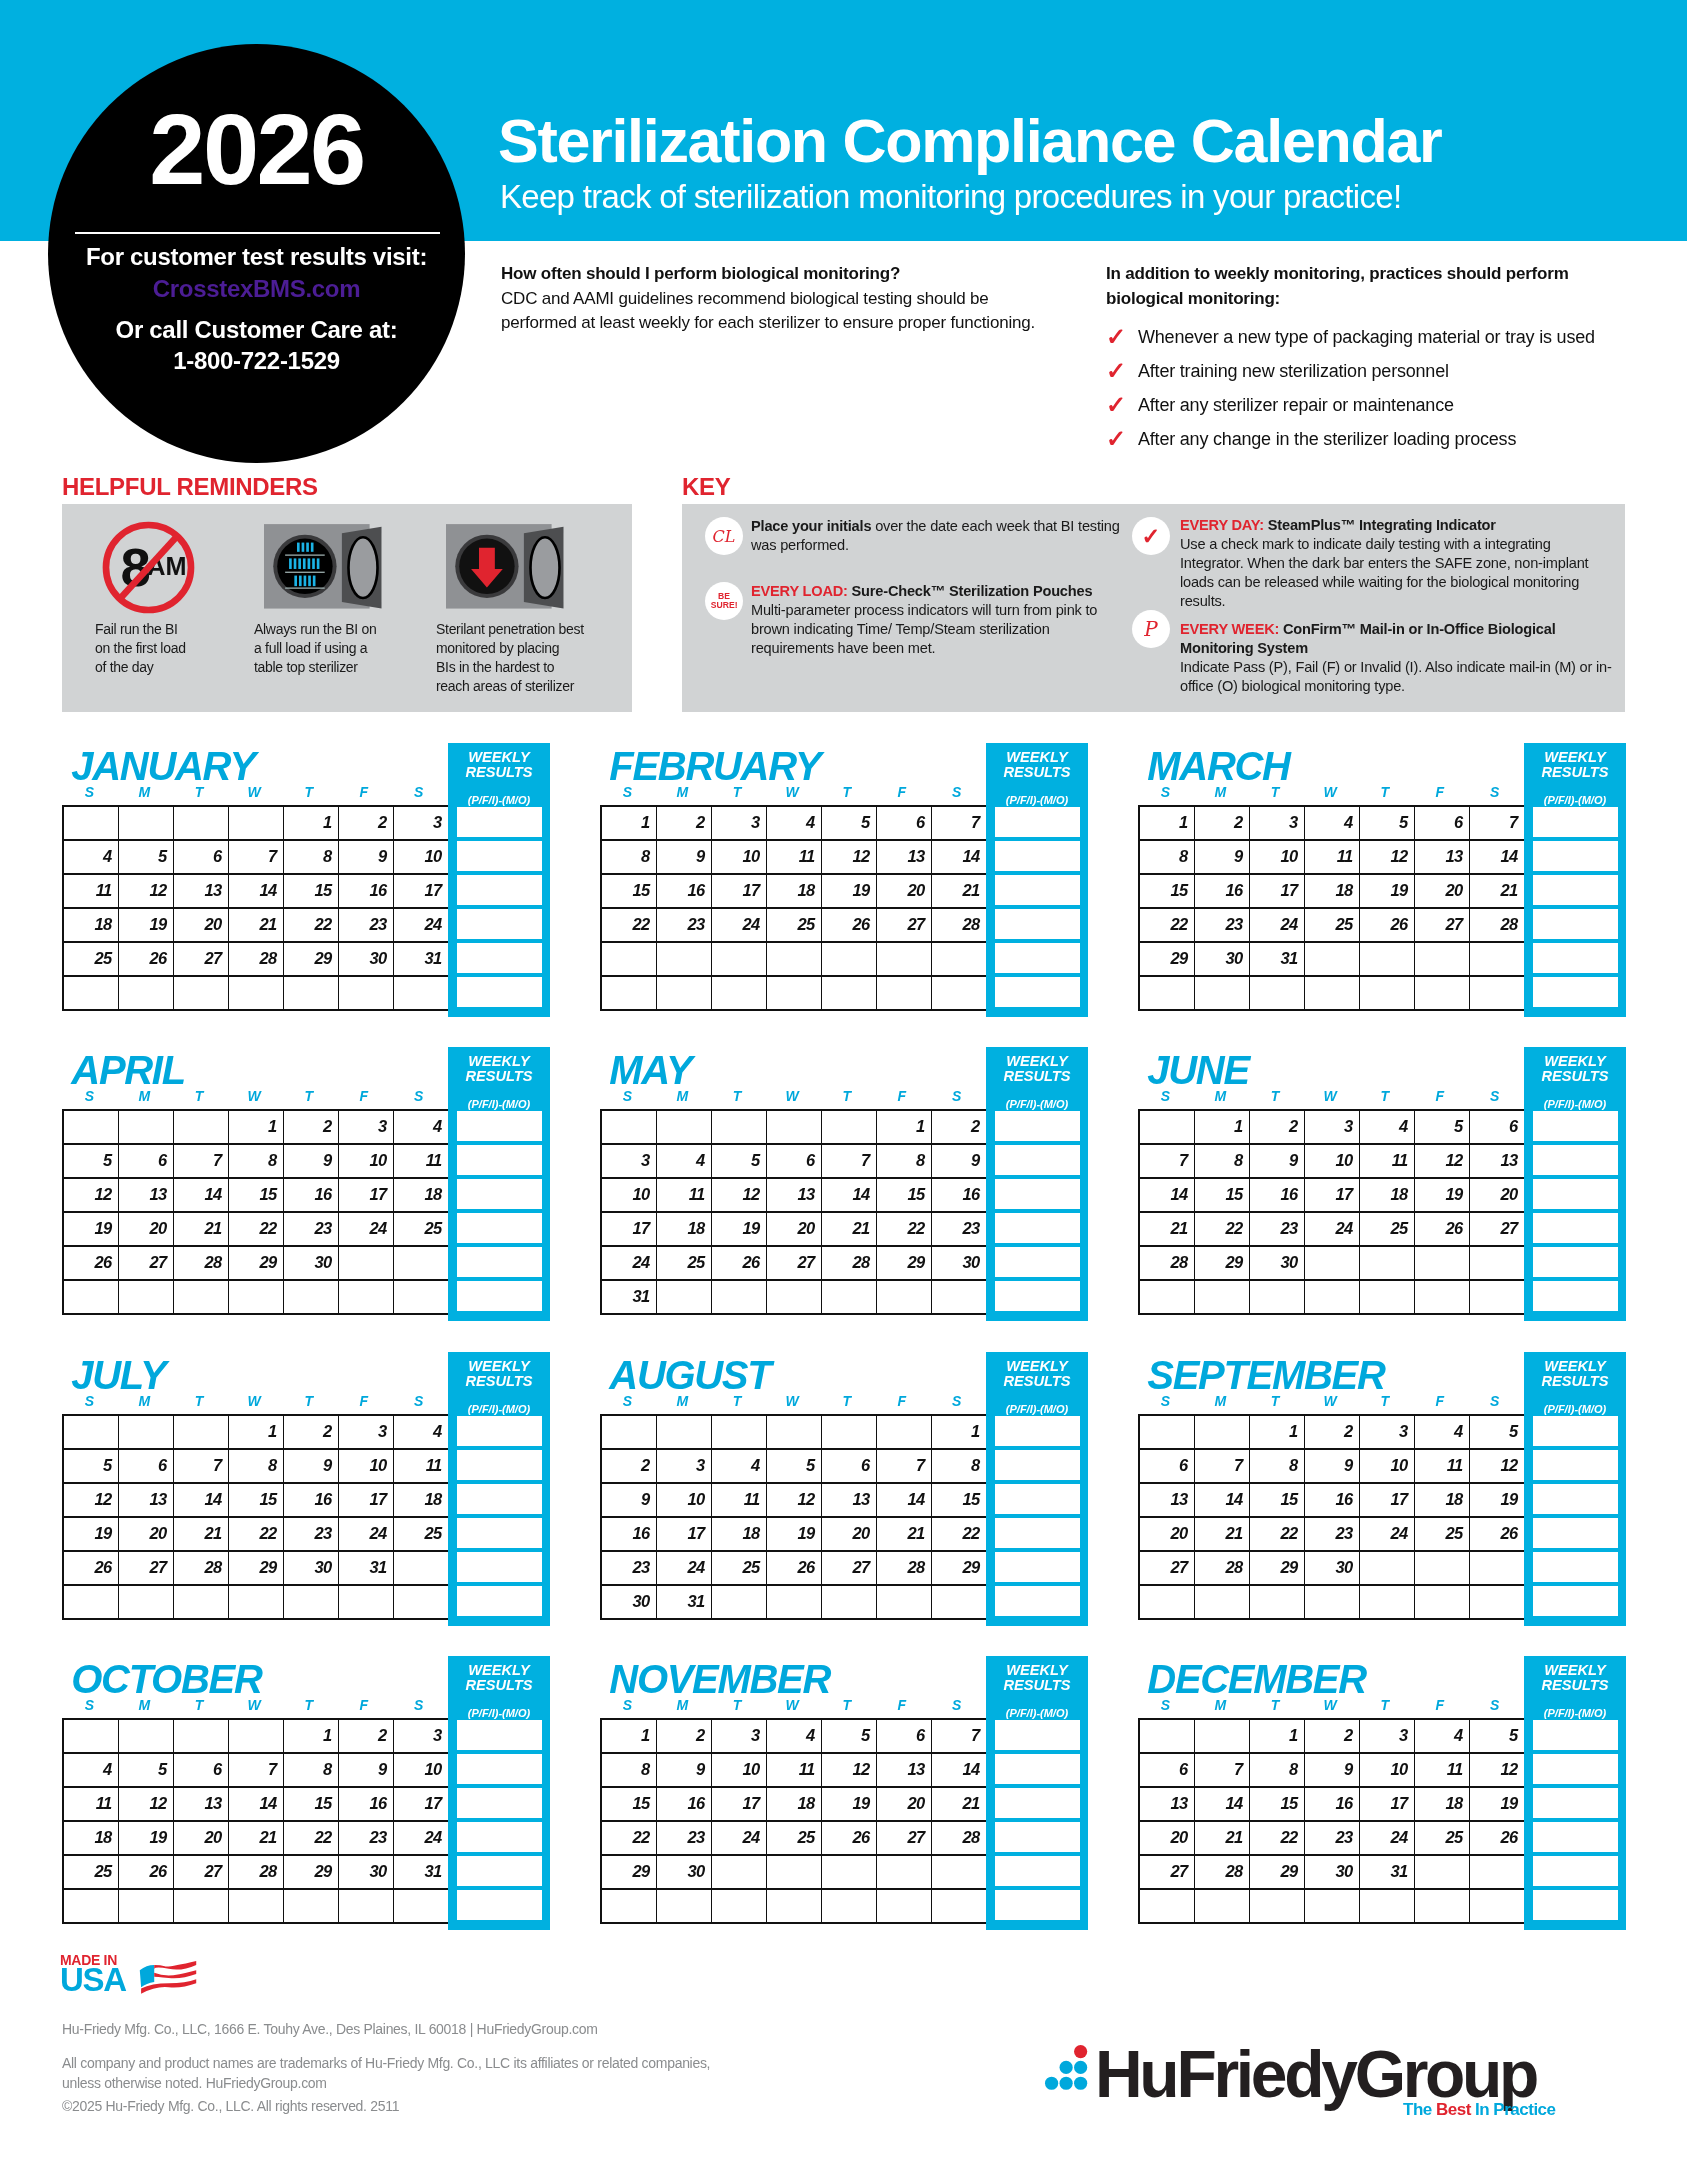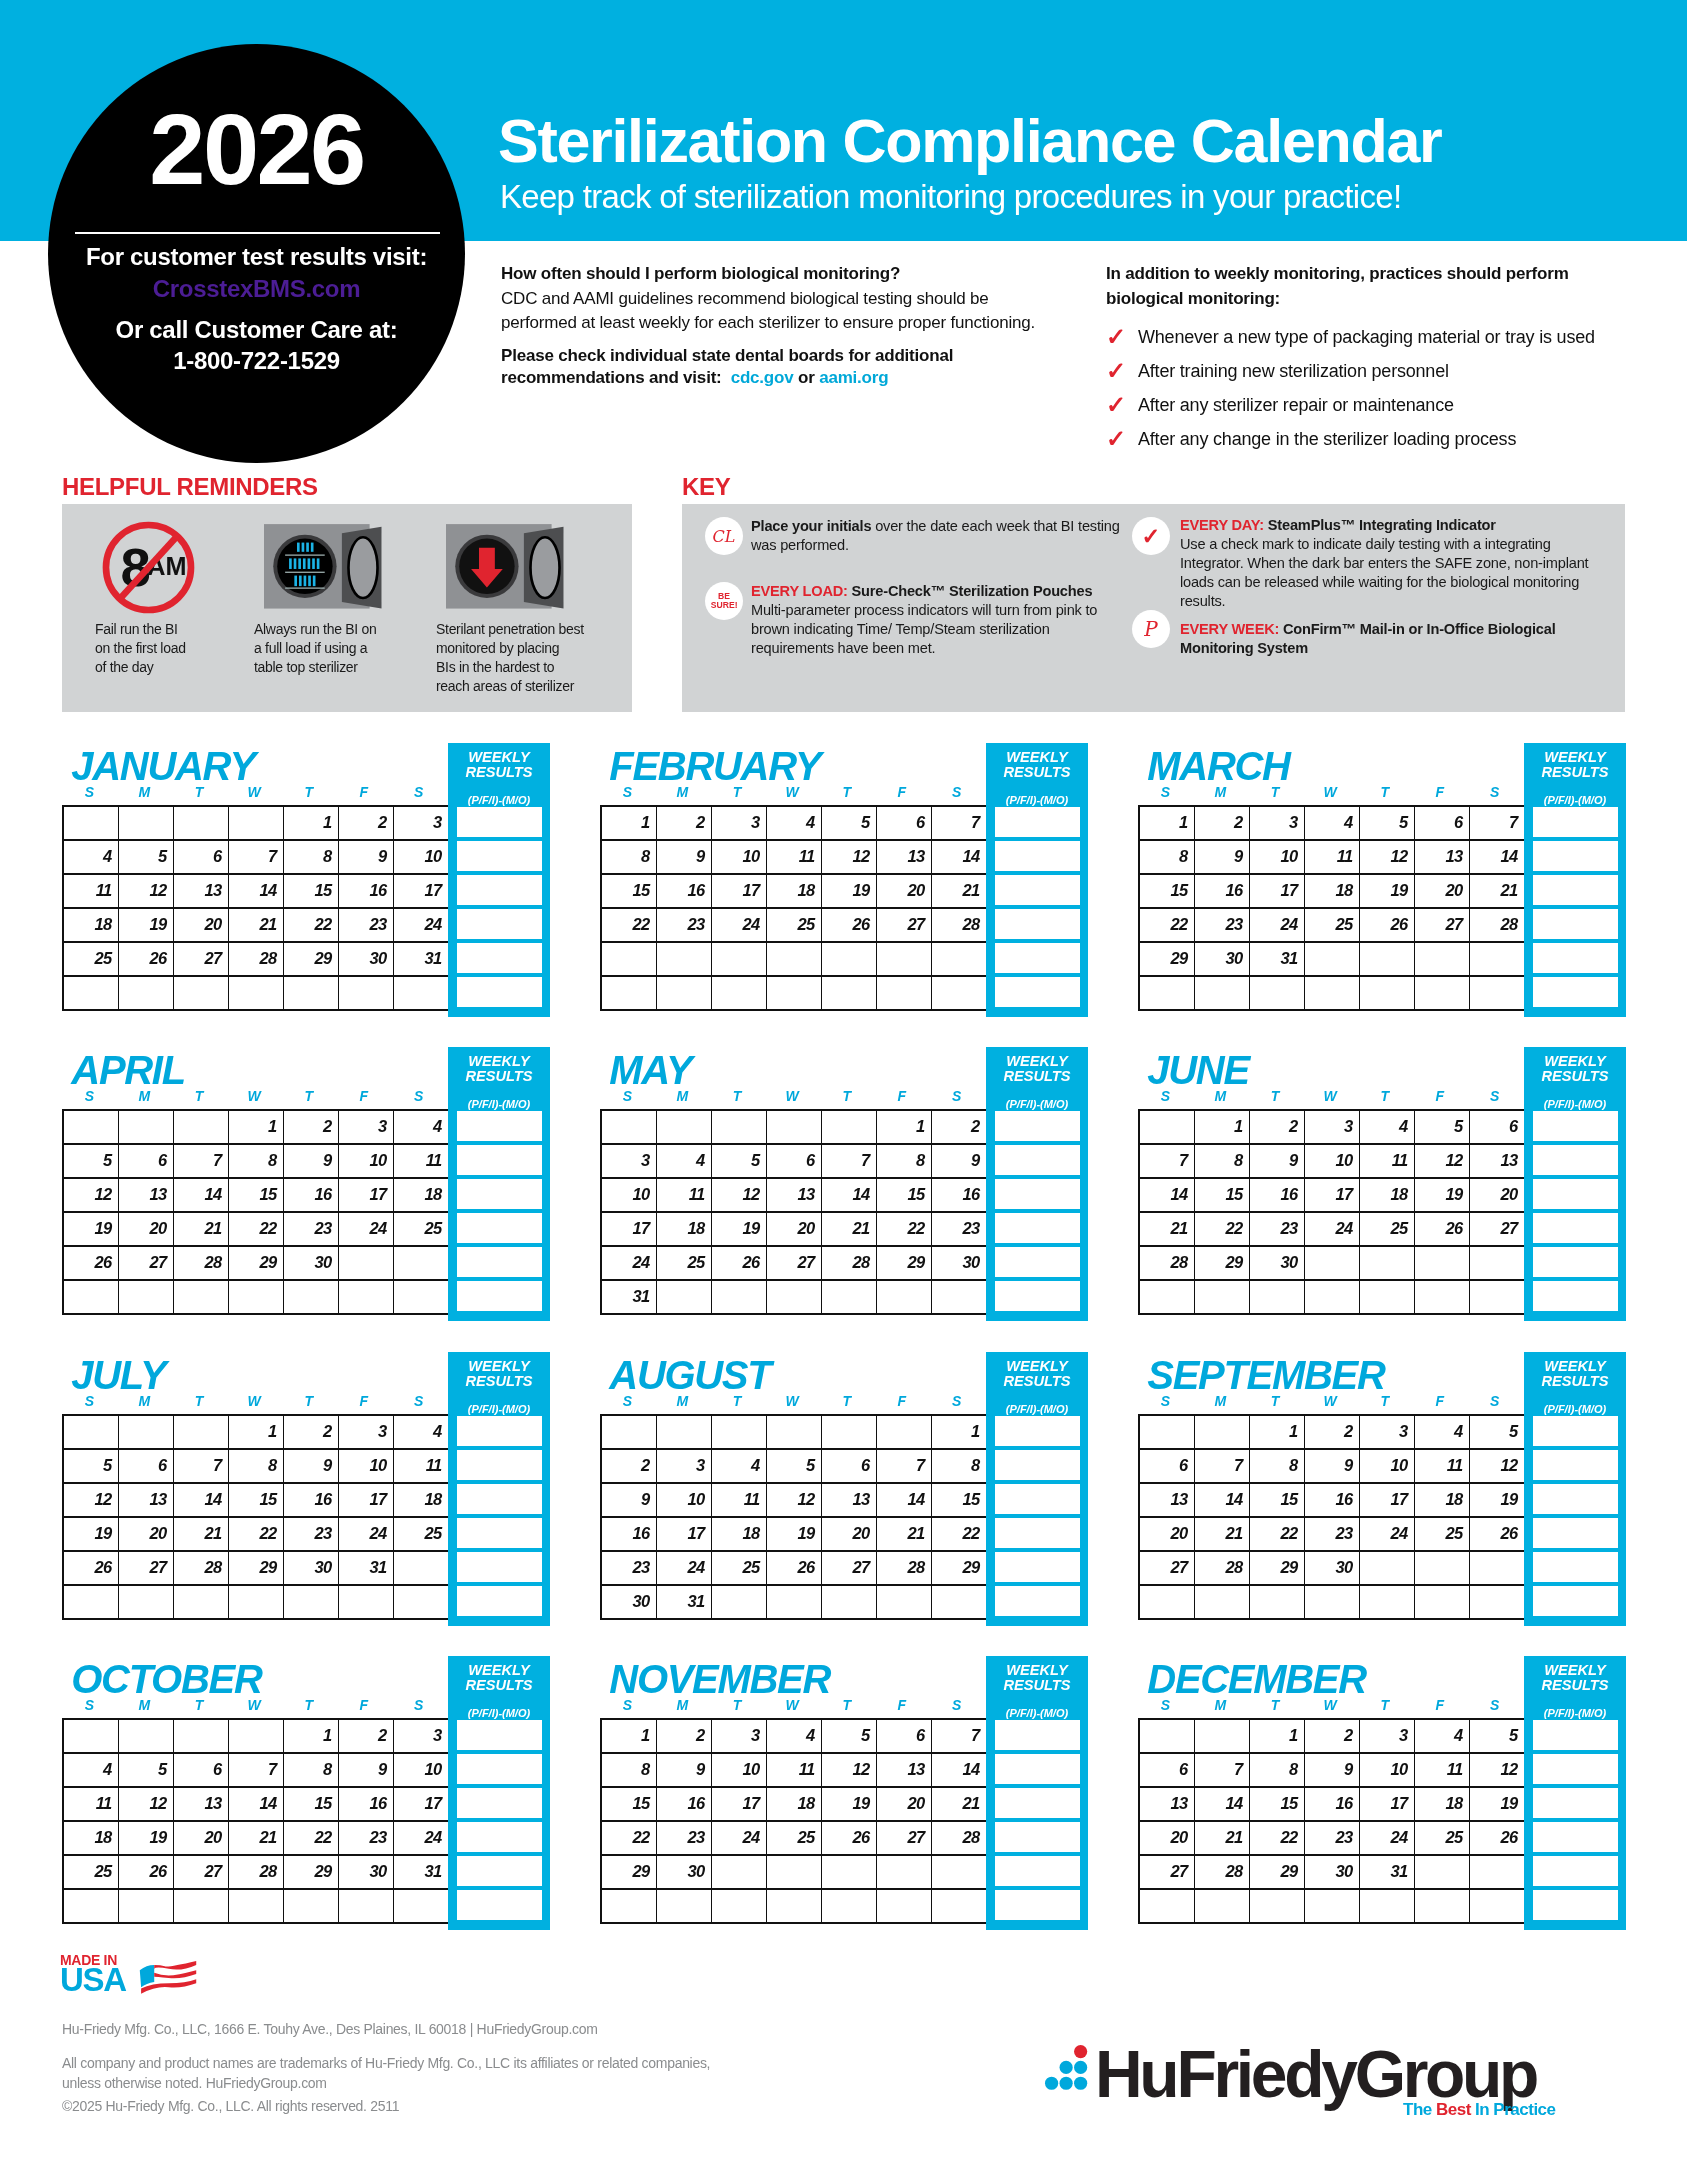--- a/index.html
+++ b/index.html
@@ -82,26 +82,20 @@
 <div class="circle-line cl2">CrosstexBMS.com</div>
 <div class="circle-line cl3">Or call Customer Care at:</div>
 <div class="circle-line cl4">1-800-722-1529</div>
 
 <div class="main-title">Sterilization Compliance Calendar</div>
 <div class="subtitle">Keep track of sterilization monitoring procedures in your practice!</div>
 
 <div class="info-col1">
   <div class="q">How often should I perform biological monitoring?</div>
   <div>CDC and AAMI guidelines recommend biological testing should be performed at least weekly for each sterilizer to ensure proper functioning.</div>
-  <div class="p2">
-    <span>Please check individual state dental boards for additional recommendations and visit:</span>&nbsp;
-    <span class="link">cdc.gov</span>
-    <span>or</span>
-    <span class="link">aami.org</span>
-  </div>
 </div>
 
 <div class="info-col2">
   <div class="h">In addition to weekly monitoring, practices should perform biological monitoring:</div>
   <ul class="check-list">
     <li>
         <span class="tick">✓</span>
         <span>Whenever a new type of packaging material or tray is used</span>
       </li>
     <li>
@@ -216,20 +210,21 @@
   <div class="key-text" style="left:498px;top:12px;width:437px">
     <span class="red">EVERY DAY:</span><b> SteamPlus™ Integrating Indicator</b>
     <div>Use a check mark to indicate daily testing with a integrating Integrator. When the dark bar enters the SAFE zone, non-implant loads can be released while waiting for the biological monitoring results.</div>
   </div>
 
   <div class="key-icon" style="left:450px;top:106px">
     <span style="font-family:'DejaVu Serif',serif;font-style:italic;font-size:20px;color:#e0242f">P</span>
   </div>
   <div class="key-text" style="left:498px;top:116px;width:437px">
     <span class="red">EVERY WEEK:</span><b> ConFirm™ Mail-in or In-Office Biological Monitoring System</b>
+    <div>Indicate Pass (P), Fail (F) or Invalid (I). Also indicate mail-in (M) or in-office (O) biological monitoring type.</div>
   </div>
 </div>
 
 <div id="calendar">
     <div class="month" style="left: 62px; top: 743px;">
       <div class="month-name">JANUARY</div>
       <div class="dow">
         <span>S</span>
         <span>M</span>
         <span>T</span>

